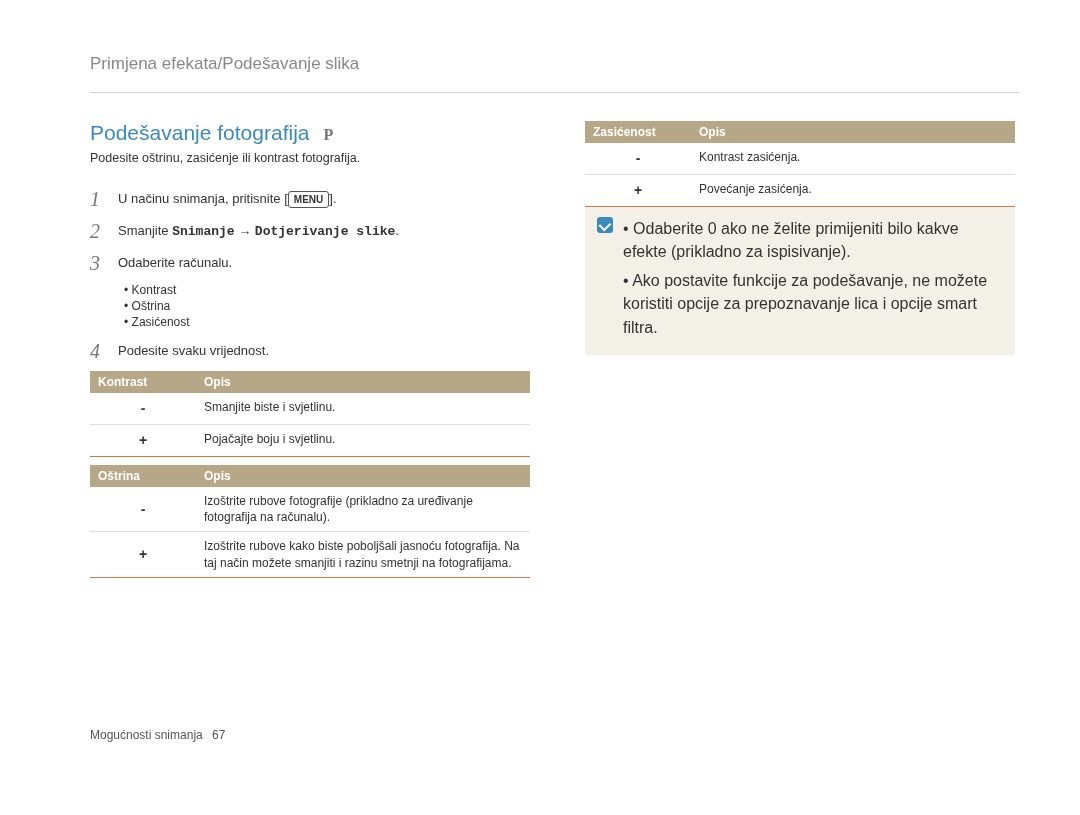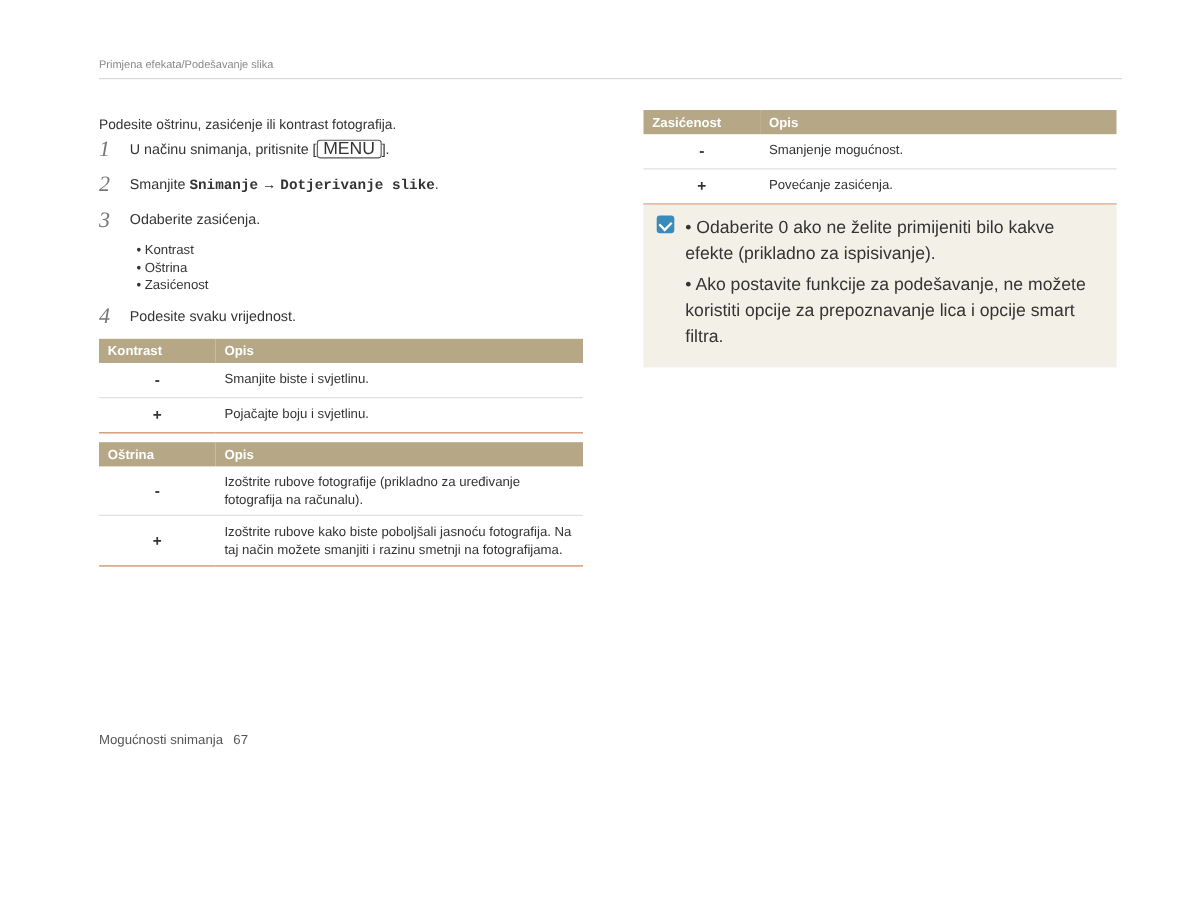--- a/index.html
+++ b/index.html
@@ -11,24 +11,24 @@
     background: #fff;
     width: 1080px;
     height: 815px;
     box-sizing: border-box;
   }
   .page {
     padding: 54px 60px 30px 90px;
     box-sizing: border-box;
   }
   .breadcrumb {
-    font-size: 10px;
+    font-size: 17px;
     color: #888;
     border-bottom: 1px solid #d5d5d5;
-    padding-bottom: 6px;
+    padding-bottom: 18px;
     margin-bottom: 28px;
   }
   .columns {
     display: flex;
     gap: 55px;
   }
   .col-left { width: 440px; }
   .col-right { width: 430px; }
   .heading-row {
     display: flex;
@@ -41,21 +41,21 @@
     font-weight: normal;
     margin: 0;
   }
   .mode-indicator {
     font-family: serif;
     font-weight: bold;
     font-size: 16px;
     color: #777;
   }
   .intro {
-    margin: 6px 0 4px 0;
+    margin: 6px 0 22px 0;
     font-size: 12.5px;
   }
   .steps {
     margin: 0;
     padding: 0;
     list-style: none;
   }
   .step {
     display: flex;
     align-items: flex-start;
@@ -75,22 +75,22 @@
     font-size: 13px;
     line-height: 1.4;
     padding-top: 3px;
   }
   .step-text b { font-weight: bold; font-family: Liberation Mono, monospace; }
   .menu-box {
     display: inline-block;
     border: 1px solid #555;
     border-radius: 3px;
     padding: 0 5px;
-    font-size: 16px;
-    font-weight: normal;
+    font-size: 10px;
+    font-weight: bold;
     line-height: 15px;
     vertical-align: baseline;
   }
   .sublist {
     margin: 2px 0 10px 34px;
     padding: 0;
     list-style: none;
   }
   .sublist li {
     font-size: 12px;
@@ -174,38 +174,42 @@
 </style>
 </head>
 <body>
 
 <div class="page">
   <div class="breadcrumb">Primjena efekata/Podešavanje slika</div>
 
   <div class="columns">
     <div class="col-left">
 
+      <div class="heading-row">
+        <h2 class="heading">Podešavanje fotografija</h2>
+        <span class="mode-indicator">P</span>
+      </div>
       <p class="intro">Podesite oštrinu, zasićenje ili kontrast fotografija.</p>
 
       <ol class="steps">
         <li class="step">
           <span class="step-num">1</span>
           <span class="step-text">
             <span>U načinu snimanja, pritisnite </span>[<span class="menu-box">MENU</span>]<span>.</span>
           </span>
         </li>
         <li class="step">
           <span class="step-num">2</span>
           <span class="step-text">
             <span>Smanjite </span><b>Snimanje</b><span> → </span><b>Dotjerivanje slike</b><span>.</span>
           </span>
         </li>
         <li class="step">
           <span class="step-num">3</span>
-          <span class="step-text">Odaberite zasićenja.</span>
+          <span class="step-text">Odaberite računalu.</span>
         </li>
       </ol>
       <ul class="sublist">
         <li>Kontrast</li>
         <li>Oštrina</li>
         <li>Zasićenost</li>
       </ul>
       <ol class="steps">
         <li class="step">
           <span class="step-num">4</span>
@@ -251,21 +255,21 @@
 
     <div class="col-right">
       <table class="opt" style="margin-top:0;">
         <tbody>
             <tr>
           <th>Zasićenost</th>
           <th>Opis</th>
         </tr>
         <tr>
           <td>-</td>
-          <td>Smanjenje mogućnost.</td>
+          <td>Kontrast zasićenja.</td>
         </tr>
         <tr>
           <td>+</td>
           <td>Povećanje zasićenja.</td>
         </tr>
       </tbody>
         </table>
 
       <div class="note-box">
         <div class="note-icon"></div>

